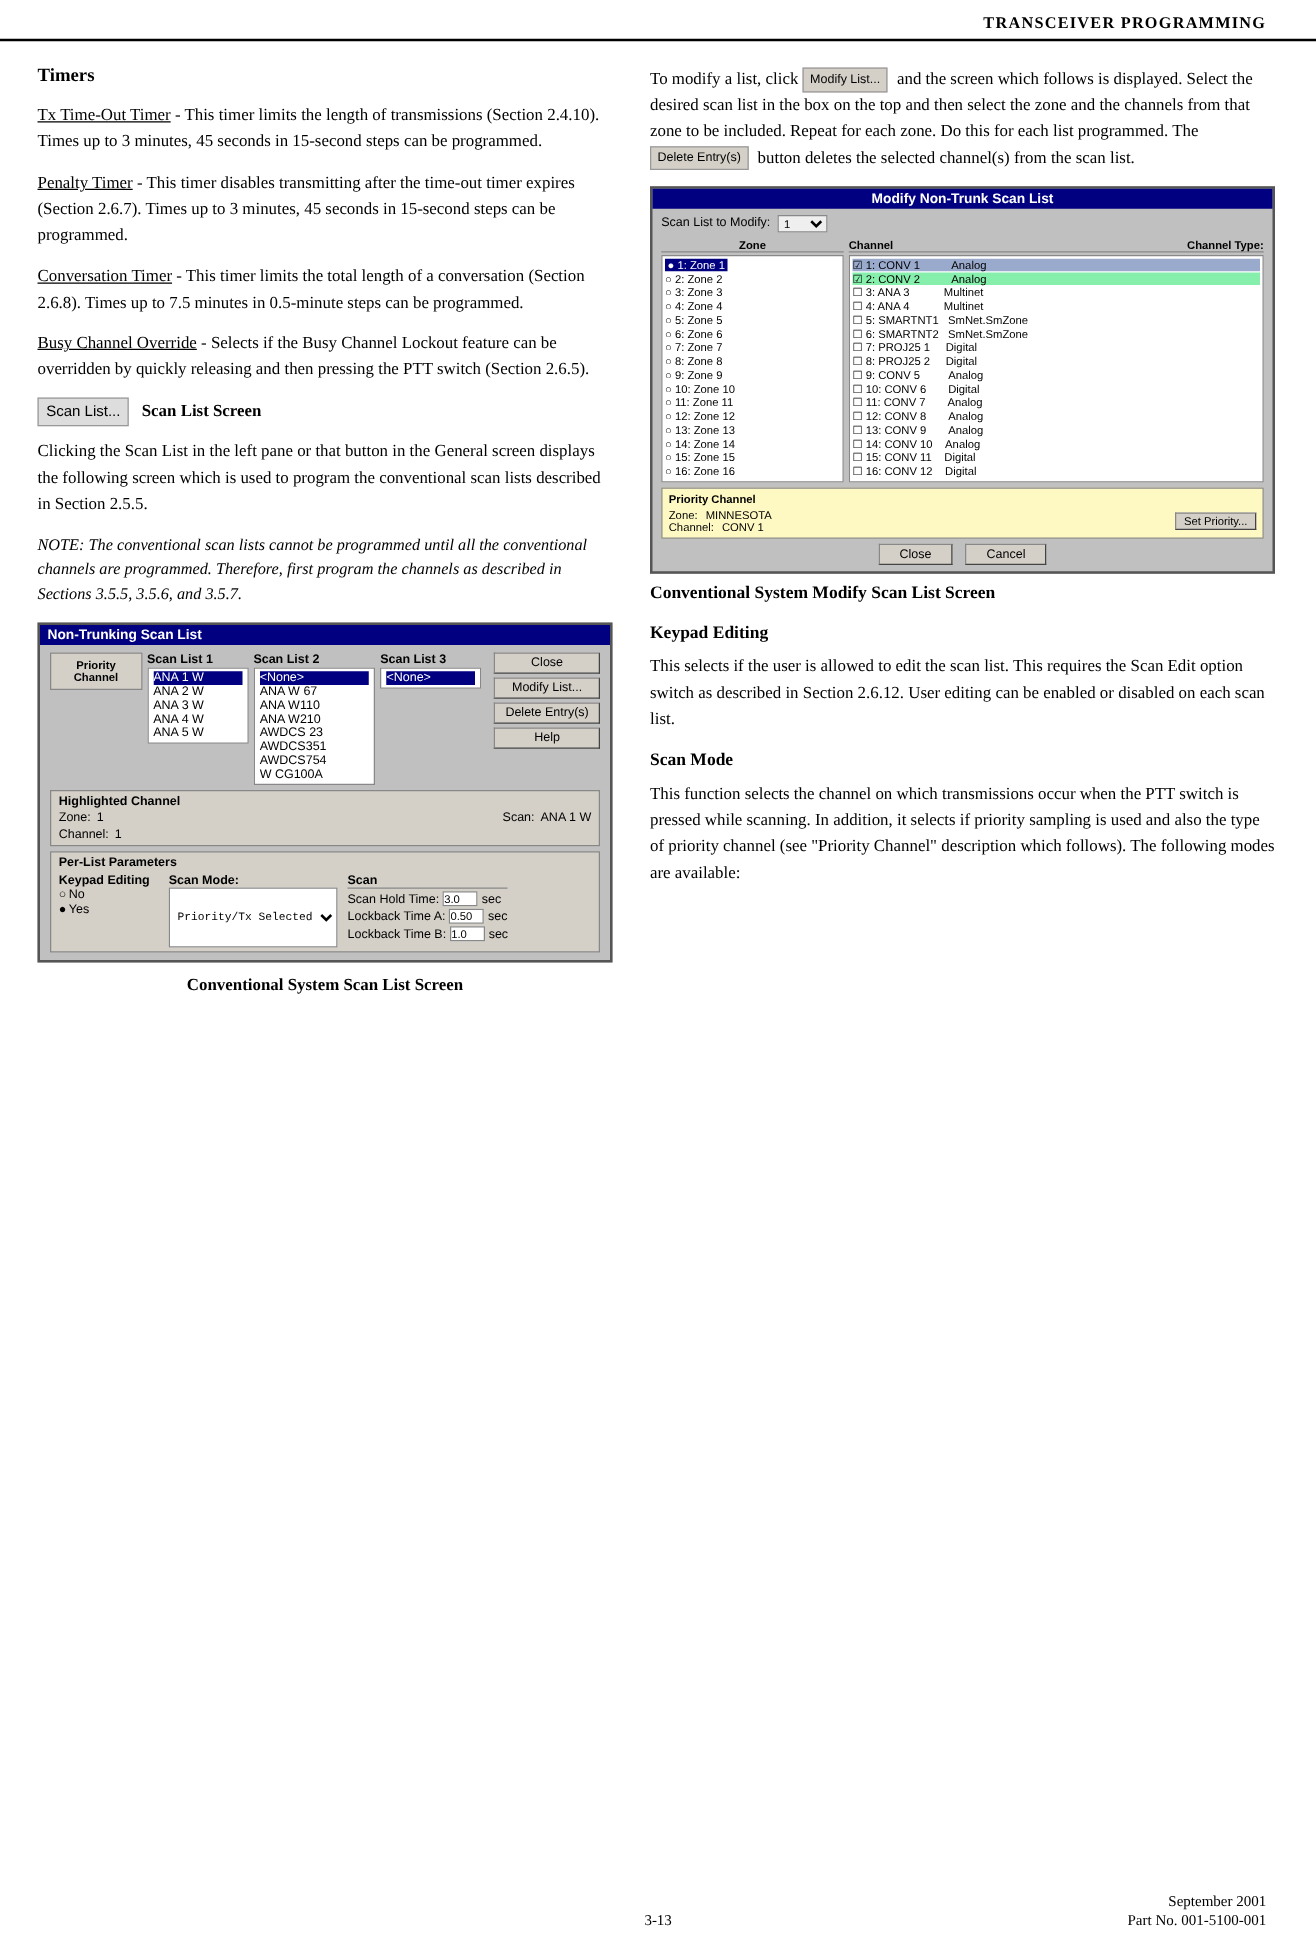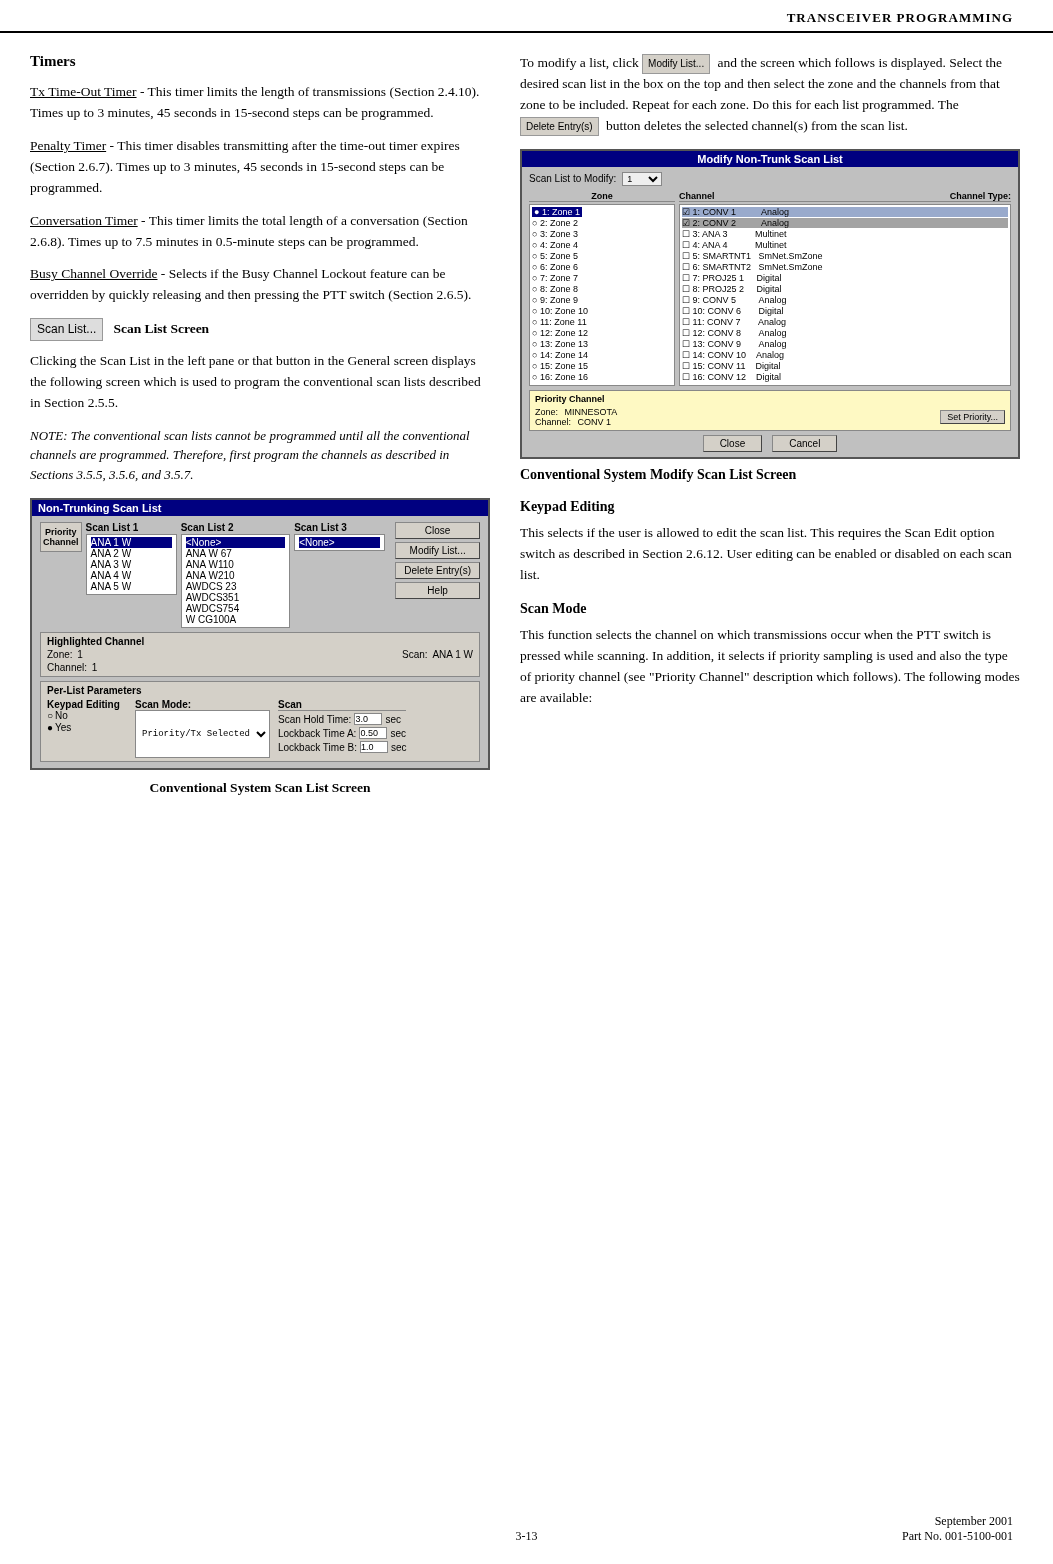--- a/index.html
+++ b/index.html
@@ -361,21 +361,21 @@
       <p>Clicking the Scan List in the left pane or that button in the General screen displays the following screen which is used to program the conventional scan lists described in Section 2.5.5.</p>
 
       <p class="note-text">NOTE: The conventional scan lists cannot be programmed until all the conventional channels are programmed. Therefore, first program the channels as described in Sections 3.5.5, 3.5.6, and 3.5.7.</p>
 
       <div class="screen-mockup">
         <div class="screen-title-bar">Non-Trunking Scan List</div>
         <div class="screen-body">
 
           <div class="scan-list-row">
 
-            <div style="display:flex; flex-direction:column; justify-content:center; align-items:center; min-width:32px; border:1px solid #888; background:#d4d0c8; padding:4px 2px; font-size:9px; font-weight:bold; text-align:center;">
+            <div style="display:flex; flex-direction:column; justify-content:center; align-items:center; min-width:32px; border:1px solid #888; background:#d4d0c8; padding:4px 18px; font-size:9px; font-weight:bold; text-align:center;">
               <span>Priority</span>
               <span>Channel</span>
             </div>
 
             <div style="flex:1;">
               <div class="scan-list-label">Scan List 1</div>
               <div class="scan-list-panel">
                 <div class="scan-list-item scan-list-selected">ANA 1 W</div>
                 <div class="scan-list-item">ANA 2 W</div>
                 <div class="scan-list-item">ANA 3 W</div>
@@ -557,21 +557,21 @@
 
             <div style="flex:1;">
               <div class="ch-col-header">
                 <span>Channel</span>
                 <span>Channel Type:</span>
               </div>
               <div class="channel-box">
                 <div class="ch-row" style="background:#99aacc;">
                     <span>☑ 1: CONV 1&nbsp;&nbsp;&nbsp;&nbsp;&nbsp;&nbsp;&nbsp;&nbsp;&nbsp;&nbsp;Analog</span>
                   </div>
-                <div class="ch-row" style="background:#a3a3a3;">
+                <div class="ch-row" style="background:#86efac;">
                     <span>☑ 2: CONV 2&nbsp;&nbsp;&nbsp;&nbsp;&nbsp;&nbsp;&nbsp;&nbsp;&nbsp;&nbsp;Analog</span>
                   </div>
                 <div class="ch-row">
                     <span>☐ 3: ANA 3&nbsp;&nbsp;&nbsp;&nbsp;&nbsp;&nbsp;&nbsp;&nbsp;&nbsp;&nbsp;&nbsp;Multinet</span>
                   </div>
                 <div class="ch-row">
                     <span>☐ 4: ANA 4&nbsp;&nbsp;&nbsp;&nbsp;&nbsp;&nbsp;&nbsp;&nbsp;&nbsp;&nbsp;&nbsp;Multinet</span>
                   </div>
                 <div class="ch-row">
                     <span>☐ 5: SMARTNT1&nbsp;&nbsp;&nbsp;SmNet.SmZone</span>

